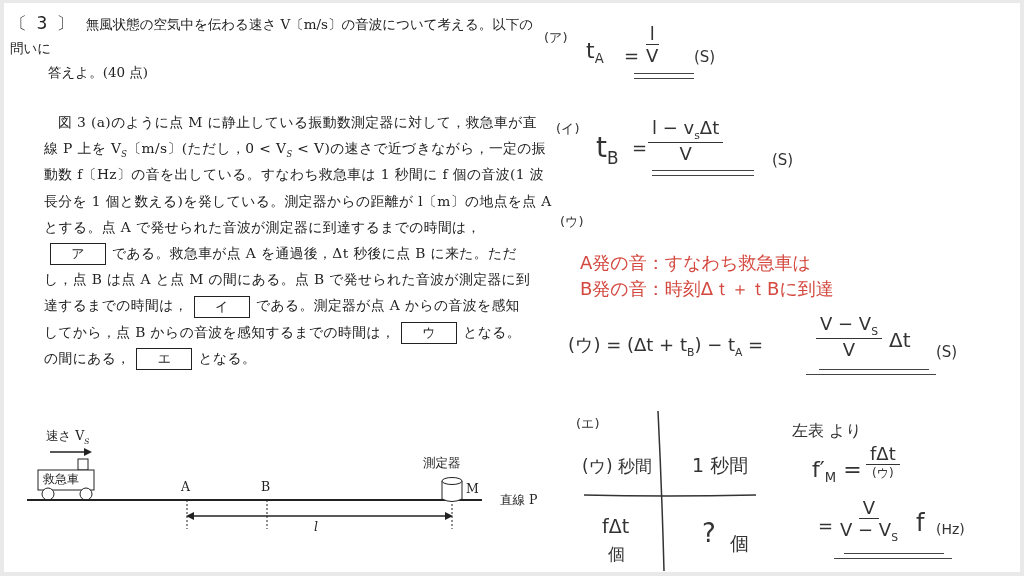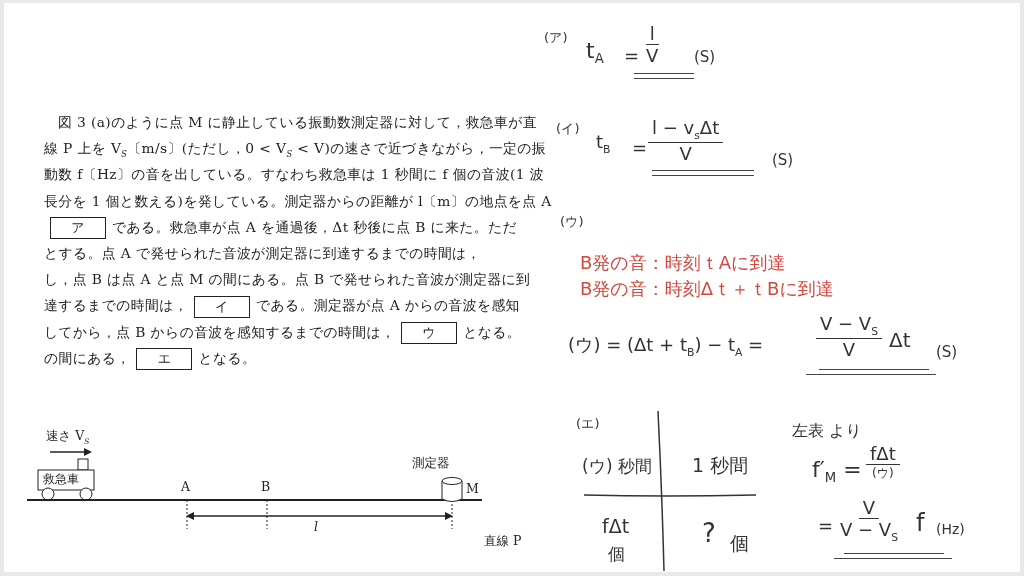--- a/index.html
+++ b/index.html
@@ -34,29 +34,33 @@
   .frac .d { padding: 0 4px; }
   .uline { position: absolute; border-top: 1.5px solid #444; }
   sub { font-size: 60%; }
 </style>
 </head>
 <body>
 
 <div class="frame">
 
   <div class="problem">
+    <div class="p-head">
+      <span class="num">〔 3 〕</span><span>無風状態の空気中を伝わる速さ V〔m/s〕の音波について考える。以下の問いに</span>
+      <span class="sub">答えよ。(40 点)</span>
+    </div>
 
 
     <div class="body-text">
       <div class="line indent">図 3 (a)のように点 M に静止している振動数測定器に対して，救急車が直</div>
       <div class="line"><span>線 P 上を V</span><sub class="it">S</sub><span>〔m/s〕(ただし，0 &lt; V</span><sub class="it">S</sub><span> &lt; V)の速さで近づきながら，一定の振</span></div>
       <div class="line">動数 f〔Hz〕の音を出している。すなわち救急車は 1 秒間に f 個の音波(1 波</div>
       <div class="line">長分を 1 個と数える)を発している。測定器からの距離が l〔m〕の地点を点 A</div>
+      <div class="line">とする。点 A で発せられた音波が測定器に到達するまでの時間は，</div>
       <div class="line"><span class="blank">ア</span><span>である。救急車が点 A を通過後，Δt 秒後に点 B に来た。ただ</span></div>
-      <div class="line">とする。点 A で発せられた音波が測定器に到達するまでの時間は，</div>
       <div class="line">し，点 B は点 A と点 M の間にある。点 B で発せられた音波が測定器に到</div>
       <div class="line"><span>達するまでの時間は，</span><span class="blank">イ</span><span>である。測定器が点 A からの音波を感知</span></div>
       <div class="line"><span>してから，点 B からの音波を感知するまでの時間は，</span><span class="blank">ウ</span><span>となる。</span></div>
       <div class="line"><span>の間にある，</span><span class="blank">エ</span><span>となる。</span></div>
     </div>
 
     <div class="figure">
       <svg class="fig-svg" width="520" height="150">
 
         <line x1="26" y1="29" x2="60" y2="29" stroke="#222" stroke-width="1.5"></line>
@@ -77,23 +81,23 @@
         <polygon points="170,89 162,93 170,97" fill="#222"></polygon>
         <polygon points="421,89 429,93 421,97" fill="#222"></polygon>
 
         <path d="M418,58 L418,76 Q428,81 438,76 L438,58" fill="#fff" stroke="#222" stroke-width="1"></path>
         <ellipse cx="428" cy="58" rx="10" ry="3.5" fill="#fff" stroke="#222" stroke-width="1"></ellipse>
       </svg>
       <div class="fig-label" style="left:22px;top:5px;"><span>速さ V</span><sub class="it">S</sub></div>
       <div class="fig-label" style="left:19px;top:48px;font-size:12px;">救急車</div>
       <div class="fig-label" style="left:157px;top:56px;">A</div>
       <div class="fig-label" style="left:237px;top:56px;">B</div>
-      <div class="fig-label" style="left:388px;top:32px;">測定器</div>
+      <div class="fig-label" style="left:399px;top:32px;">測定器</div>
       <div class="fig-label" style="left:442px;top:58px;">M</div>
-      <div class="fig-label" style="left:460px;top:69px;margin-top:41px;">直線 P</div>
+      <div class="fig-label" style="left:476px;top:69px;">直線 P</div>
       <div class="fig-label it" style="left:290px;top:96px;">l</div>
       <div class="fig-label" style="left:236px;top:122px;margin-top:39px;">図 3 (a)</div>
     </div>
   </div>
 
   <div class="notes">
 
     <div class="hand" style="left:0;top:26px;font-size:13px;">(ア)</div>
     <div class="hand" style="left:42px;top:35px;font-size:22px;"><span>t</span><sub>A</sub></div>
     <div class="hand" style="left:80px;top:42px;font-size:18px;">=</div>
@@ -101,34 +105,34 @@
       <span class="frac">
           <span class="n">l</span>
           <span class="d">V</span>
         </span>
     </div>
     <div class="hand" style="left:150px;top:45px;font-size:15px;">(S)</div>
     <div class="uline" style="left:90px;top:70px;width:60px;"></div>
     <div class="uline" style="left:90px;top:75px;width:60px;"></div>
 
     <div class="hand" style="left:12px;top:117px;font-size:13px;">(イ)</div>
-    <div class="hand" style="left:52px;top:128px;font-size:18px;"><span>t</span><sub>B</sub></div>
+    <div class="hand" style="left:52px;top:128px;font-size:28px;"><span>t</span><sub>B</sub></div>
     <div class="hand" style="left:88px;top:134px;font-size:18px;">=</div>
     <div class="hand" style="left:104px;top:114px;font-size:18px;">
       <span class="frac">
           <span class="n"><span>l − v</span><sub>s</sub><span>Δt</span></span>
           <span class="d">V</span>
         </span>
     </div>
     <div class="hand" style="left:228px;top:148px;font-size:15px;">(S)</div>
     <div class="uline" style="left:108px;top:167px;width:102px;"></div>
     <div class="uline" style="left:108px;top:172px;width:102px;"></div>
 
     <div class="hand" style="left:16px;top:210px;font-size:13px;">(ウ)</div>
-    <div class="red" style="left:36px;top:248px;">B発の音：時刻ｔAに到達</div>
+    <div class="red" style="left:36px;top:248px;">A発の音：すなわち救急車は</div>
     <div class="red" style="left:36px;top:274px;">B発の音：時刻Δｔ＋ｔBに到達</div>
     <div class="hand" style="left:24px;top:330px;font-size:18px;"><span>(ウ) =  (Δt + t</span><sub>B</sub><span>) − t</span><sub>A</sub><span> =</span></div>
     <div class="hand" style="left:272px;top:310px;font-size:18px;">
       <span class="frac">
           <span class="n"><span>V − V</span><sub>S</sub></span>
           <span class="d">V</span>
         </span>
     </div>
     <div class="hand" style="left:345px;top:325px;font-size:20px;">Δt</div>
     <div class="hand" style="left:392px;top:340px;font-size:15px;">(S)</div>

